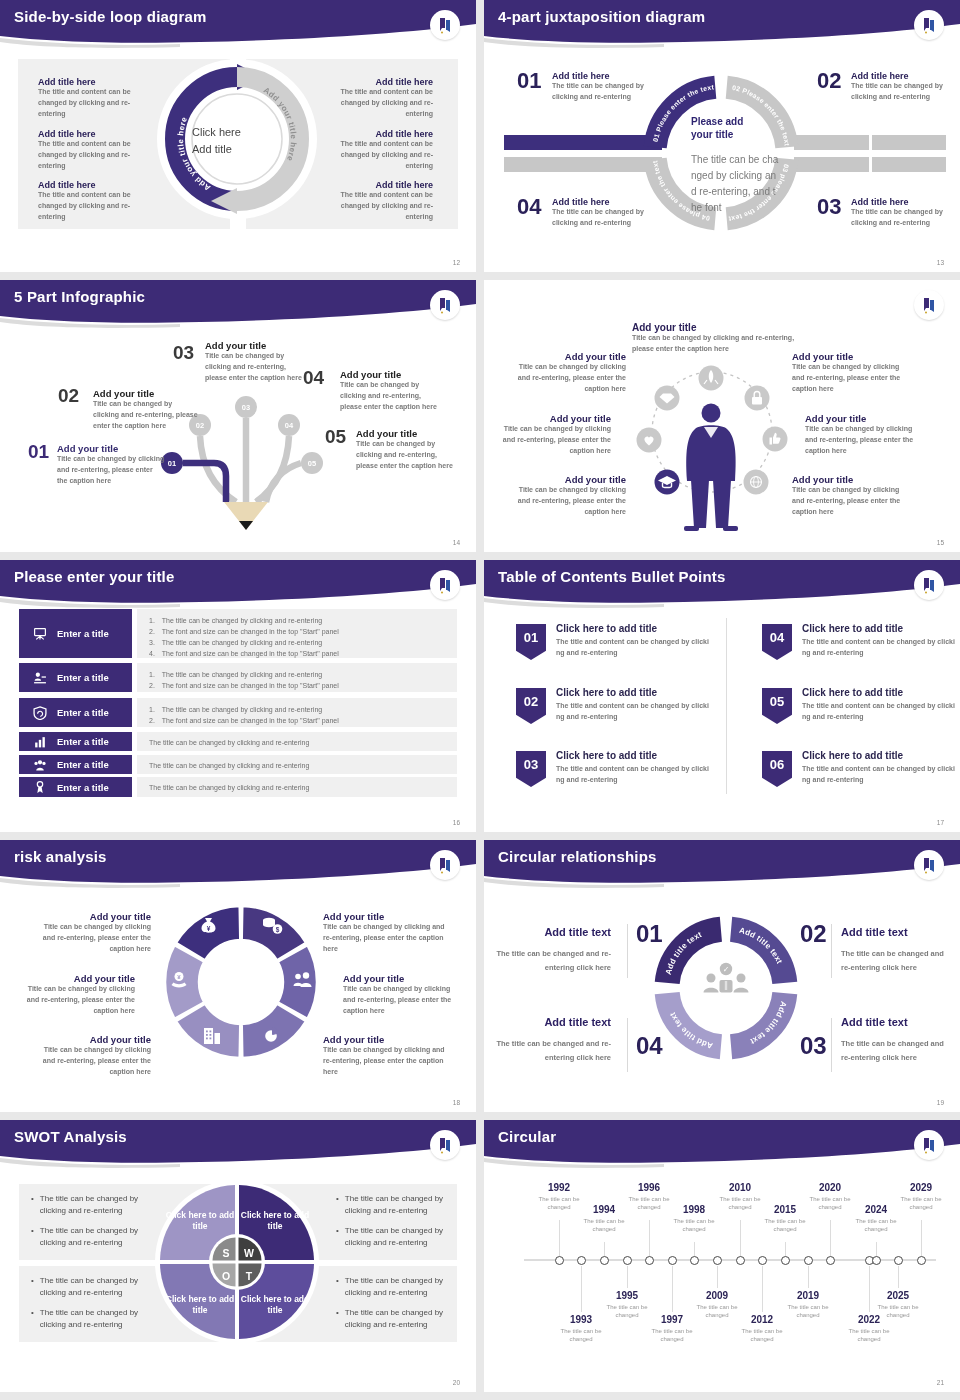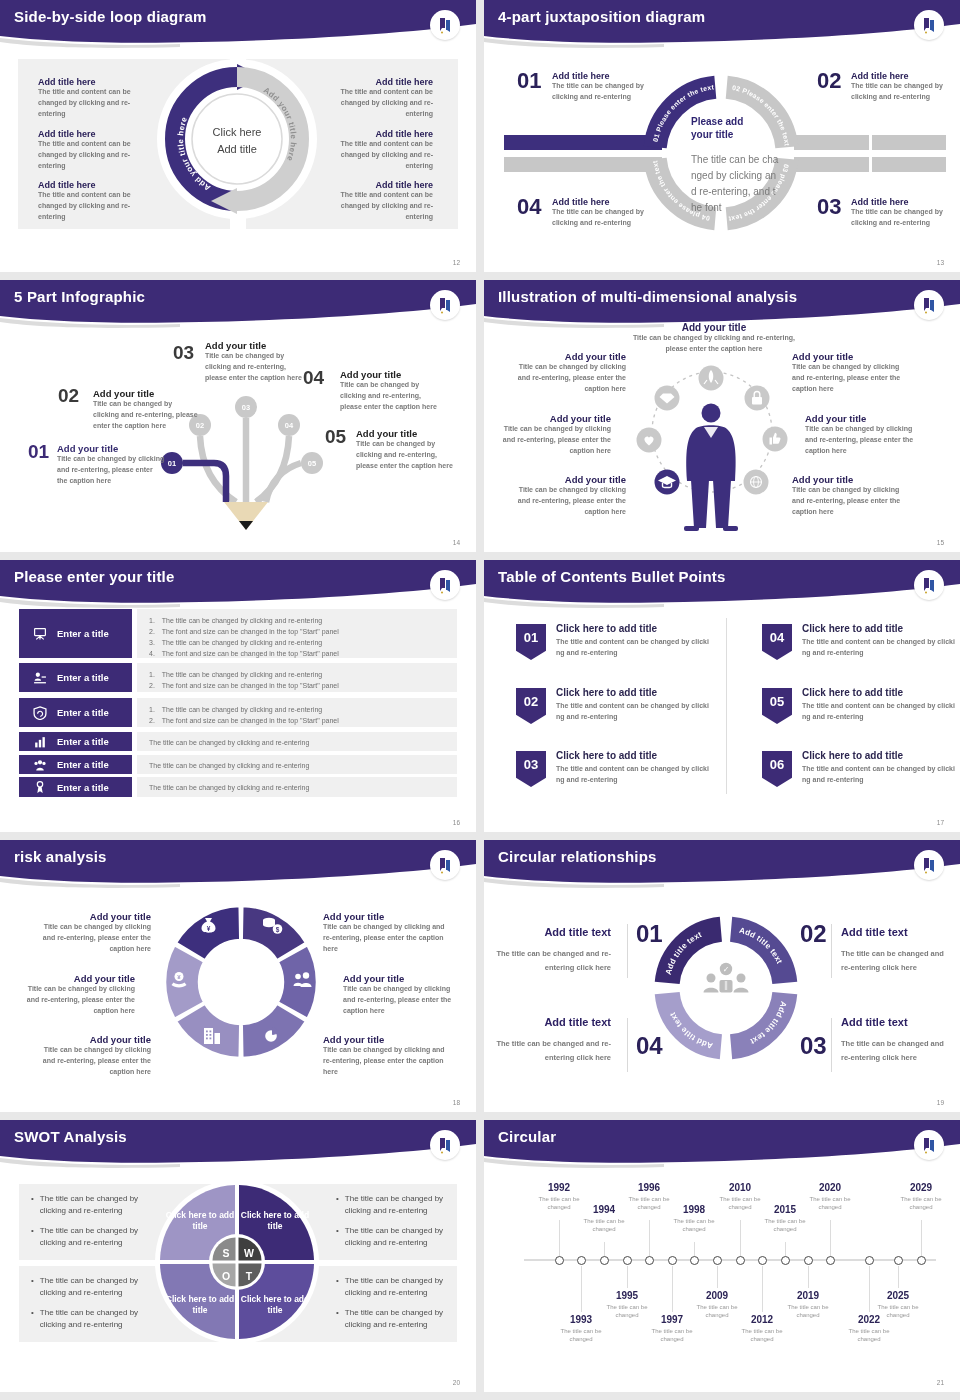--- a/index.html
+++ b/index.html
@@ -11,21 +11,21 @@
   .hdr-title{position:absolute;left:14px;top:8px;color:#fff;font-size:15px;font-weight:bold;letter-spacing:.2px;}
   .logo{position:absolute;right:16px;top:10px;width:30px;height:30px;background:#fff;border-radius:50%;z-index:4;display:flex;align-items:center;justify-content:center;box-shadow:0 1px 2px rgba(0,0,0,.15);}
   .pg{position:absolute;right:16px;bottom:6px;font-size:6.5px;color:#8a8a8a;z-index:5;}
   .gfx{position:absolute;left:0;top:0;z-index:1;pointer-events:none;}
   .abs{position:absolute;z-index:4;}
   .tt{font-weight:bold;color:#2b2159;font-size:9px;}
   .tt95{font-weight:bold;color:#2b2159;font-size:9.5px;}
   .tb{color:#7a7a7a;font-size:7px;line-height:1.55;font-weight:bold;}
   .num{font-weight:bold;color:#2b2159;}
   .ra{text-align:right;}
-  .ctr{text-align:center;}
+  .ctr{}
   .brk{word-break:break-all;}
   .panel{position:absolute;background:#f0f0f0;z-index:0;}
   .arc-txt{fill:#fff;font-size:7px;font-weight:bold;letter-spacing:.4px;}
   .s1-arc-txt{font-size:8px;letter-spacing:.6px;}
   .enter-btn{position:absolute;left:19px;width:113px;background:#3d2b76;z-index:4;display:flex;align-items:center;color:#fff;}
   .enter-btn .lbl{font-size:9.5px;font-weight:bold;margin-left:10px;}
   .enter-btn svg{margin-left:14px;}
   .list-row{position:absolute;left:137px;width:320px;background:#f0f0f0;z-index:2;box-sizing:border-box;padding:6px 0 0 12px;}
   .list-line{display:flex;gap:7px;font-size:7px;color:#6f6f6f;line-height:11px;}
   .badge{position:absolute;width:30px;height:36px;background:#3d2b76;clip-path:polygon(0 0,100% 0,100% 74%,50% 100%,0 74%);color:#fff;font-size:13px;font-weight:bold;text-align:center;line-height:28px;z-index:4;}
@@ -301,27 +301,20 @@
     <div class="tb">Title can be changed by clicking and re-entering, please enter the caption here</div>
   </div>
   <div class="abs" style="left:321px;top:133px;width:118px">
     <div class="tt95">Add your title</div>
     <div class="tb">Title can be changed by clicking and re-entering, please enter the caption here</div>
   </div>
   <div class="abs" style="left:308px;top:194px;width:120px">
     <div class="tt95">Add your title</div>
     <div class="tb">Title can be changed by clicking and re-entering, please enter the caption here</div>
   </div>
-  <div class="hdr">
-    <svg width="476" height="56" viewBox="0 0 476 56">
-          <path d="M0,38 C60,45 120,46 180,44 L180,47 C110,49 40,48 0,42 Z" fill="#dcdcdc"></path>
-          <path d="M0,0 H476 V24 C400,34 300,40 200,42 C120,44 50,42 0,36 Z" fill="#3d2b76"></path>
-        </svg>
-    <div class="hdr-title">Illustration of multi-dimensional analysis</div>
-  </div>
   <div class="logo">
         <svg width="16" height="18" viewBox="0 0 16 18">
           <path d="M3,2 h5 v10 h-3 l-2,3 Z" fill="#3d2b76"></path>
           <path d="M9,4 h4 v12 l-3,-2 h-1 Z" fill="#2f55a4"></path>
           <circle cx="5" cy="16.5" r="1" fill="#c9a227"></circle>
         </svg>
       </div>
   <div class="pg">15</div>
 </div>
 
@@ -805,20 +798,26 @@
         <div class="tl-year">2020</div>
         <div class="tl-cap">The title can be changed</div>
         <div class="tl-dot"></div>
       </div>
   <div class="tl-ev ev-bl" style="left:362px">
         <div class="tl-conn"></div>
         <div class="tl-year">2022</div>
         <div class="tl-cap">The title can be changed</div>
         <div class="tl-dot"></div>
       </div>
+  <div class="tl-ev ev-al" style="left:369px">
+        <div class="tl-conn"></div>
+        <div class="tl-year">2024</div>
+        <div class="tl-cap">The title can be changed</div>
+        <div class="tl-dot"></div>
+      </div>
   <div class="tl-ev ev-bh" style="left:391px">
         <div class="tl-conn"></div>
         <div class="tl-year">2025</div>
         <div class="tl-cap">The title can be changed</div>
         <div class="tl-dot"></div>
       </div>
   <div class="tl-ev ev-ah" style="left:414px">
         <div class="tl-conn"></div>
         <div class="tl-year">2029</div>
         <div class="tl-cap">The title can be changed</div>

